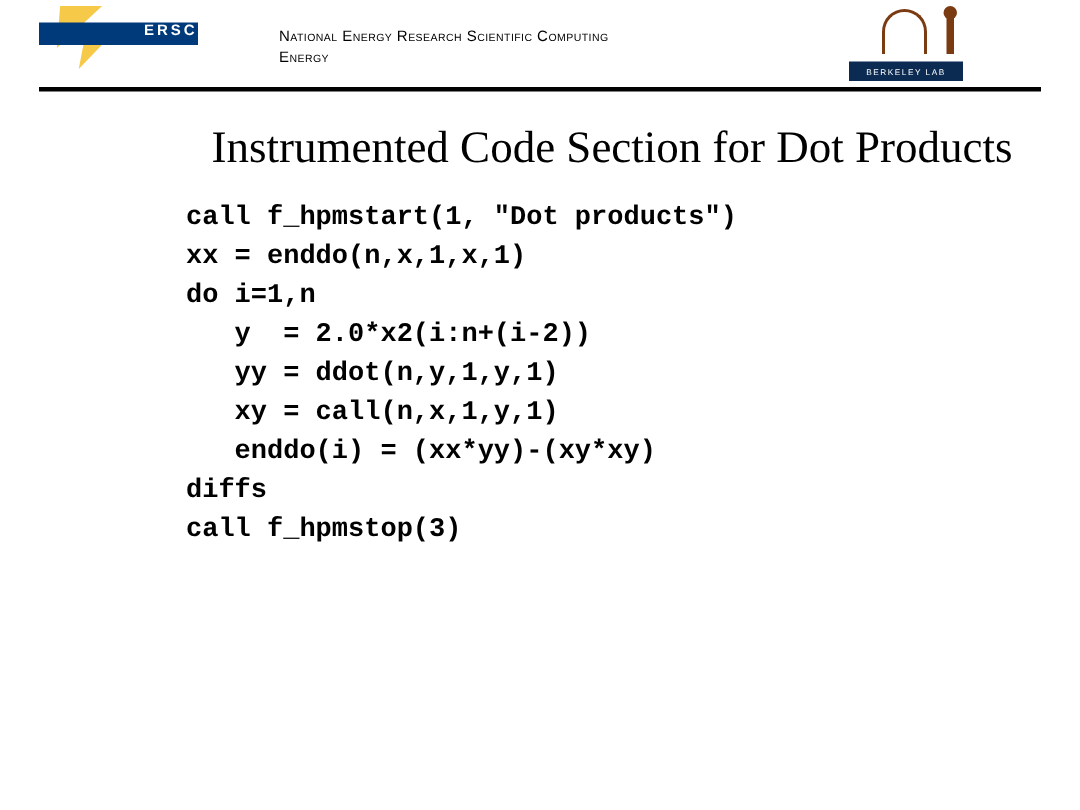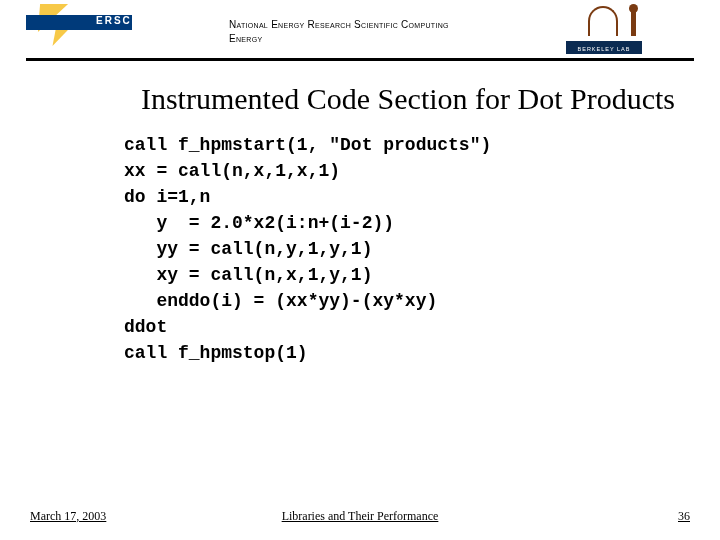--- a/index.html
+++ b/index.html
@@ -11,21 +11,21 @@
   .nersc-text { position: absolute; left: 70px; top: 7px; font-family: Arial, Helvetica, sans-serif; font-weight: bold; font-size: 10px; letter-spacing: 2px; color: #fff; }
   .bolt1 { position: absolute; left: 6px; top: -4px; width: 0; height: 0; border-left: 14px solid transparent; border-right: 14px solid transparent; border-top: 28px solid #f7c948; transform: skewX(-30deg); }
   .bolt2 { position: absolute; left: 24px; top: 12px; width: 0; height: 0; border-left: 10px solid transparent; border-right: 10px solid transparent; border-top: 26px solid #f7c948; transform: skewX(-30deg); }
   .lab-logo { position: absolute; right: 26px; top: 6px; width: 76px; height: 48px; }
   .lab-arch { position: absolute; left: 22px; top: 0; width: 30px; height: 30px; border: 2px solid #7a3b12; border-bottom: none; border-top-left-radius: 30px; border-top-right-radius: 30px; }
   .lab-tower { position: absolute; right: 6px; top: 2px; width: 5px; height: 28px; background: #7a3b12; }
   .lab-knob { position: absolute; right: 4px; top: -2px; width: 9px; height: 9px; background: #7a3b12; border-radius: 50%; }
   .lab-base { position: absolute; left: 0; bottom: 10px; width: 76px; height: 3px; background: #0b2b52; }
   .lab-label { position: absolute; left: 0; bottom: 0; width: 76px; height: 10px; background: #0b2b52; color: #fff; font-family: Arial, Helvetica, sans-serif; font-size: 5.5px; letter-spacing: 1px; text-align: center; line-height: 10px; }
   .center-title { position: absolute; left: 186px; top: 18px; width: 330px; font-family: Arial, Helvetica, sans-serif; font-size: 10px; line-height: 14px; letter-spacing: 0.3px; }
-  .center-title .sc { font-variant: small-caps; margin-left: 43px; }
+  .center-title .sc { font-variant: small-caps; }
   .rule { position: absolute; left: 26px; top: 58px; width: 668px; height: 3px; background: #000; }
   .title { position: absolute; left: 0; width: 720px; top: 82px; text-align: center; font-size: 30px; font-weight: normal; margin-left: 48px; }
   .code { position: absolute; left: 124px; top: 132px; font-family: "Courier New", Courier, monospace; font-size: 18px; font-weight: bold; line-height: 26px; white-space: pre; }
   .footer { position: absolute; left: 0; bottom: 16px; width: 720px; height: 20px; }
   .fdate { position: absolute; left: 30px; bottom: 0; font-size: 12px; text-decoration: underline; }
   .fmid { position: absolute; left: 0; width: 720px; bottom: 0; text-align: center; font-size: 12px; text-decoration: underline; }
   .fpage { position: absolute; right: 30px; bottom: 0; font-size: 12px; text-decoration: underline; }
 </style>
 </head>
 <body>
@@ -52,28 +52,23 @@
       <div class="lab-base"></div>
       <div class="lab-label">BERKELEY LAB</div>
     </div>
 
     <div class="rule"></div>
   </div>
 
   <div class="title">Instrumented Code Section for Dot Products</div>
 
   <pre class="code"><span>call f_hpmstart(1, "Dot products")</span>
-<span>xx = call(n,x,1,x,1)</span>
+<span>xx = enddo(n,x,1,x,1)</span>
 <span>do i=1,n</span>
 <span>   y  = 2.0*x2(i:n+(i-2))</span>
-<span>   yy = call(n,y,1,y,1)</span>
+<span>   yy = ddot(n,y,1,y,1)</span>
 <span>   xy = call(n,x,1,y,1)</span>
 <span>   enddo(i) = (xx*yy)-(xy*xy)</span>
-<span>ddot</span>
-<span>call f_hpmstop(1)</span></pre>
+<span>diffs</span>
+<span>call f_hpmstop(3)</span></pre>
 
-  <div class="footer">
-    <div class="fdate">March 17, 2003</div>
-    <div class="fmid">Libraries and Their Performance</div>
-    <div class="fpage">36</div>
-  </div>
 
 </div>
 
 </body></html>

